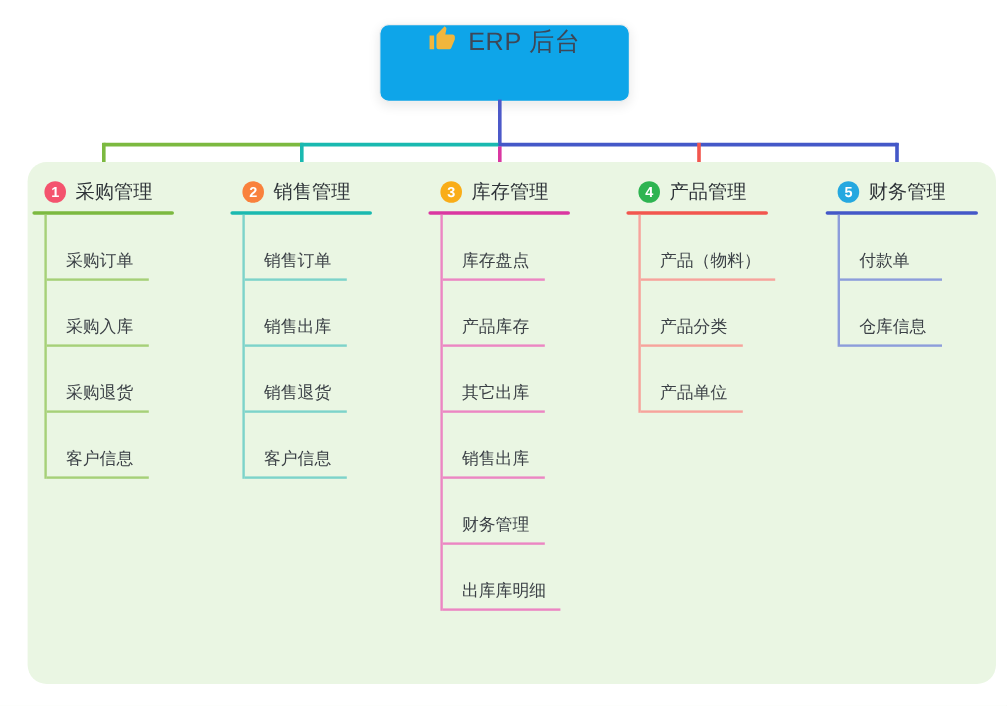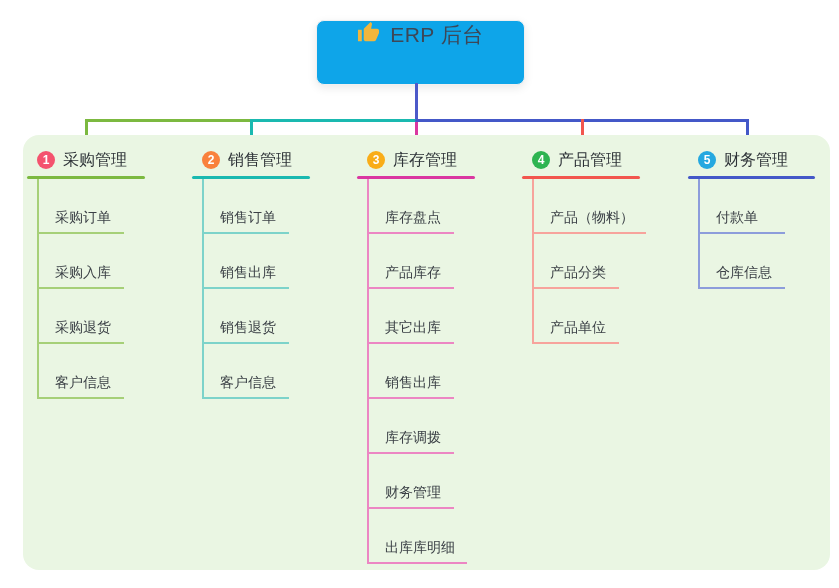--- a/index.html
+++ b/index.html
@@ -141,23 +141,20 @@
       <div class="item">
           <span>产品库存</span>
         </div>
       <div class="item">
           <span>其它出库</span>
         </div>
       <div class="item">
           <span>销售出库</span>
         </div>
       <div class="item">
-          <span>库存调拨</span>
-        </div>
-      <div class="item">
           <span>财务管理</span>
         </div>
       <div class="item">
           <span>出库库明细</span>
         </div>
     </div>
   </div>
 
   <div class="branch b4" style="--line: #f2564e; --subline: #f7a39c; --badge: #2eb451;">
     <div class="branch-header">

